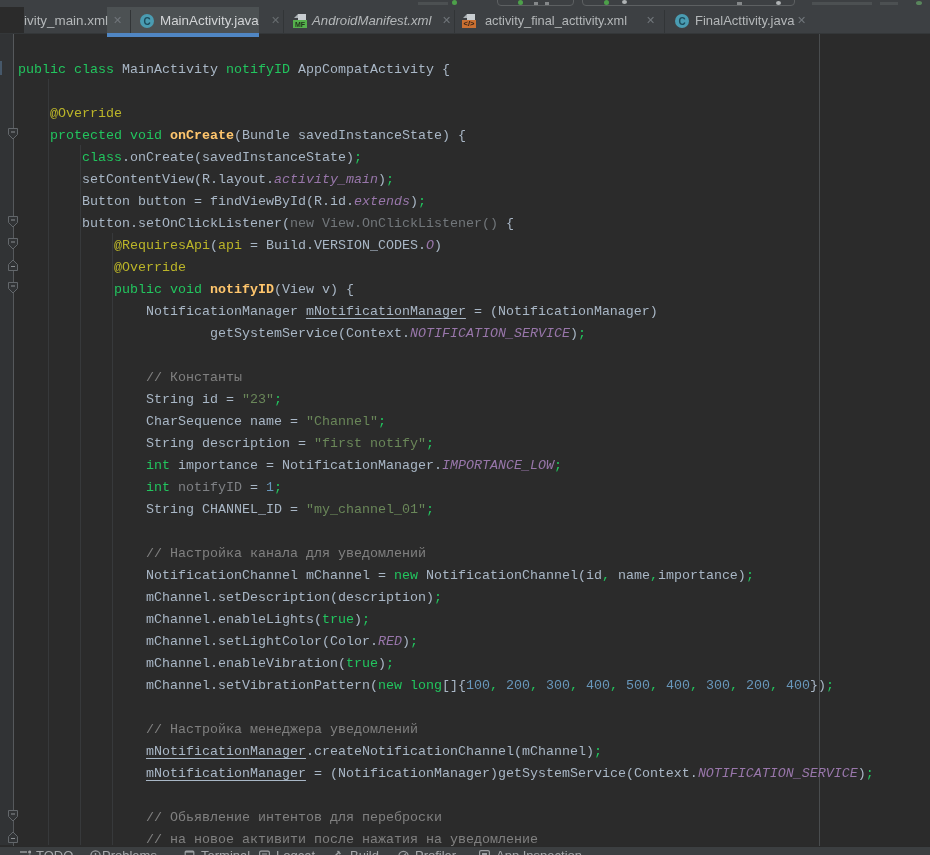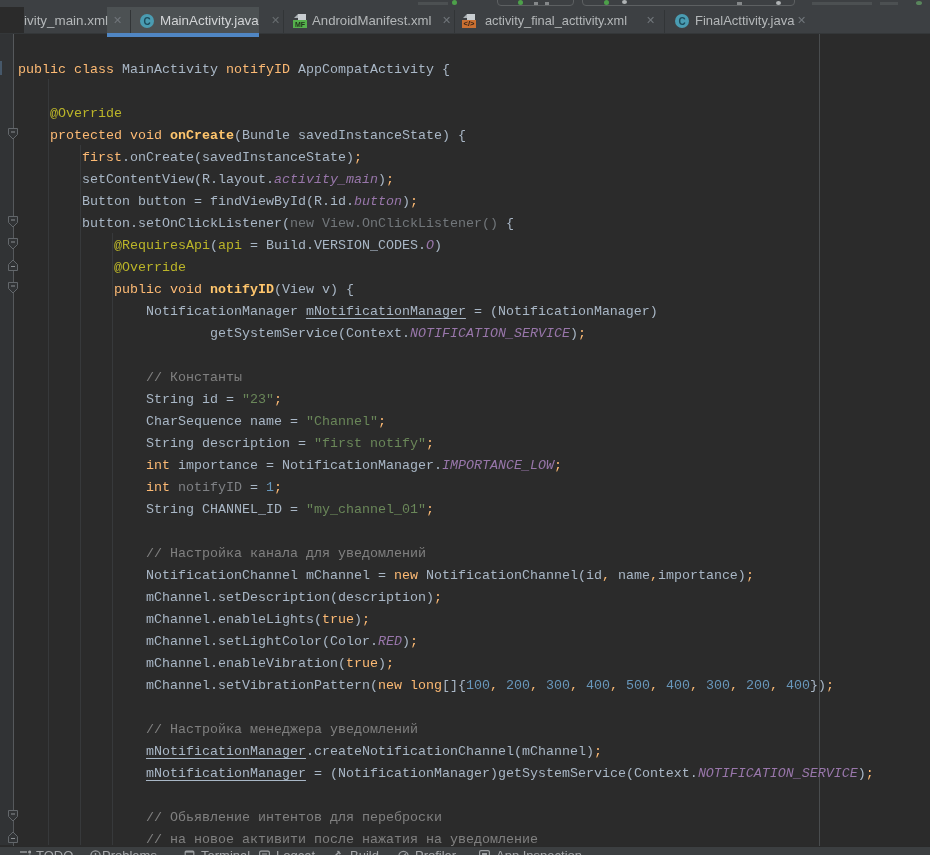--- a/index.html
+++ b/index.html
@@ -12,21 +12,21 @@
   .tab{position:absolute;top:0;height:26px;color:#b4b7b9;font-size:13.2px;white-space:nowrap;}
   .tab .lbl{position:absolute;top:6px;}
   .x{position:absolute;top:7px;color:#70757a;font-size:11px;}
   #underline{position:absolute;left:107px;top:33px;width:152px;height:4px;background:#5086c3;z-index:5;}
   #activetabbg{position:absolute;left:107px;top:7px;width:152px;height:26px;background:#4c5153;z-index:1;}
   #editor{position:absolute;left:0;top:33px;width:930px;height:813px;background:#2b2b2b;}
   #gutter{position:absolute;left:0;top:0;width:13px;height:812px;background:#313335;}
   .vline{position:absolute;top:0;width:1px;height:813px;}
   pre#code{position:absolute;left:18px;top:26px;margin:0;
      font-family:"Liberation Mono",monospace;font-size:13.34px;line-height:22px;color:#a9b7c6;}
-  .k{color:#fdba74;}
+  .k{color:#22c55e;}
   .m{color:#ffc66d;font-weight:bold;}
   .a{color:#bbb529;}
   .s{color:#6a8759;}
   .n{color:#6897bb;}
   .c{color:#808080;margin-top:34px;}
   .f{color:#9876aa;font-style:italic;}
   .g{color:#72777b;}
   .d{color:#7e8084;}
   .u{text-decoration:underline;text-underline-offset:3px;}
   #bottombar{position:absolute;left:0;top:846px;width:930px;height:9px;background:#3c3f41;
@@ -66,21 +66,21 @@
     <span class="lbl" style="left:29px;">MainActivity.java</span>
       <span class="x" style="left:140px;color:#686d70;">✕</span>
     </div>
   <div class="tab" style="left:259px;width:172px;">
     <svg style="position:absolute;left:9px;top:6px;" width="16" height="16" viewBox="0 0 16 16">
         <path d="M6 1h8v8h-8z" fill="#c8cdd0"></path>
         <path d="M6 1 L2 5 h4 z" fill="#aab0b4"></path>
         <rect x="1" y="7" width="14" height="8" fill="#55b04c"></rect>
         <text x="8" y="13.6" text-anchor="middle" font-family="Liberation Sans" font-size="7" font-weight="bold" fill="#20331d">MF</text>
       </svg>
-    <span class="lbl" style="left:29px;">AndroidManifest.xml</span>
+    <span class="lbl" style="left:29px;font-style:italic;">AndroidManifest.xml</span>
       <span class="x" style="left:159px;">✕</span>
     </div>
   <div class="tab" style="left:431px;width:210px;">
     <svg style="position:absolute;left:6px;top:6px;" width="16" height="16" viewBox="0 0 16 16">
         <path d="M6 1h8v8h-8z" fill="#c8cdd0"></path>
         <path d="M6 1 L2 5 h4 z" fill="#aab0b4"></path>
         <rect x="1" y="7" width="14" height="8" fill="#ca7032"></rect>
         <text x="8" y="13.4" text-anchor="middle" font-family="Liberation Sans" font-size="7.5" font-weight="bold" fill="#332014">&lt;/&gt;</text>
       </svg>
     <span class="lbl" style="left:30px;font-size:12.8px;">activity_final_acttivity.xml</span>
@@ -126,23 +126,23 @@
       <line x1="11" y1="233.5" x2="15" y2="233.5"></line>
       <line x1="11" y1="253" x2="15" y2="253"></line>
       <line x1="11" y1="781" x2="15" y2="781"></line>
       <line x1="11" y1="805.5" x2="15" y2="805.5"></line>
     </g>
   </svg>
 <pre id="code"><span class="k">public class</span> MainActivity <span class="k">notifyID</span> AppCompatActivity {
 
     <span class="a">@Override</span>
     <span class="k">protected void </span><span class="m">onCreate</span>(Bundle savedInstanceState) {
-        <span class="k">first</span>.onCreate(savedInstanceState)<span class="k">;</span>
+        <span class="k">class</span>.onCreate(savedInstanceState)<span class="k">;</span>
         setContentView(R.layout.<span class="f">activity_main</span>)<span class="k">;</span>
-        Button button = findViewById(R.id.<span class="f">button</span>)<span class="k">;</span>
+        Button button = findViewById(R.id.<span class="f">extends</span>)<span class="k">;</span>
         button.setOnClickListener(<span class="g">new View.OnClickListener()</span> {
             <span class="a">@RequiresApi</span>(<span class="a">api </span>= Build.VERSION_CODES.<span class="f">O</span>)
             <span class="a">@Override</span>
             <span class="k">public void </span><span class="m">notifyID</span>(View v) {
                 NotificationManager <span class="u">mNotificationManager</span> = (NotificationManager)
                         getSystemService(Context.<span class="f">NOTIFICATION_SERVICE</span>)<span class="k">;</span>
 
                 <span class="c">// Константы</span>
                 String id = <span class="s">"23"</span><span class="k">;</span>
                 CharSequence name = <span class="s">"Channel"</span><span class="k">;</span>

